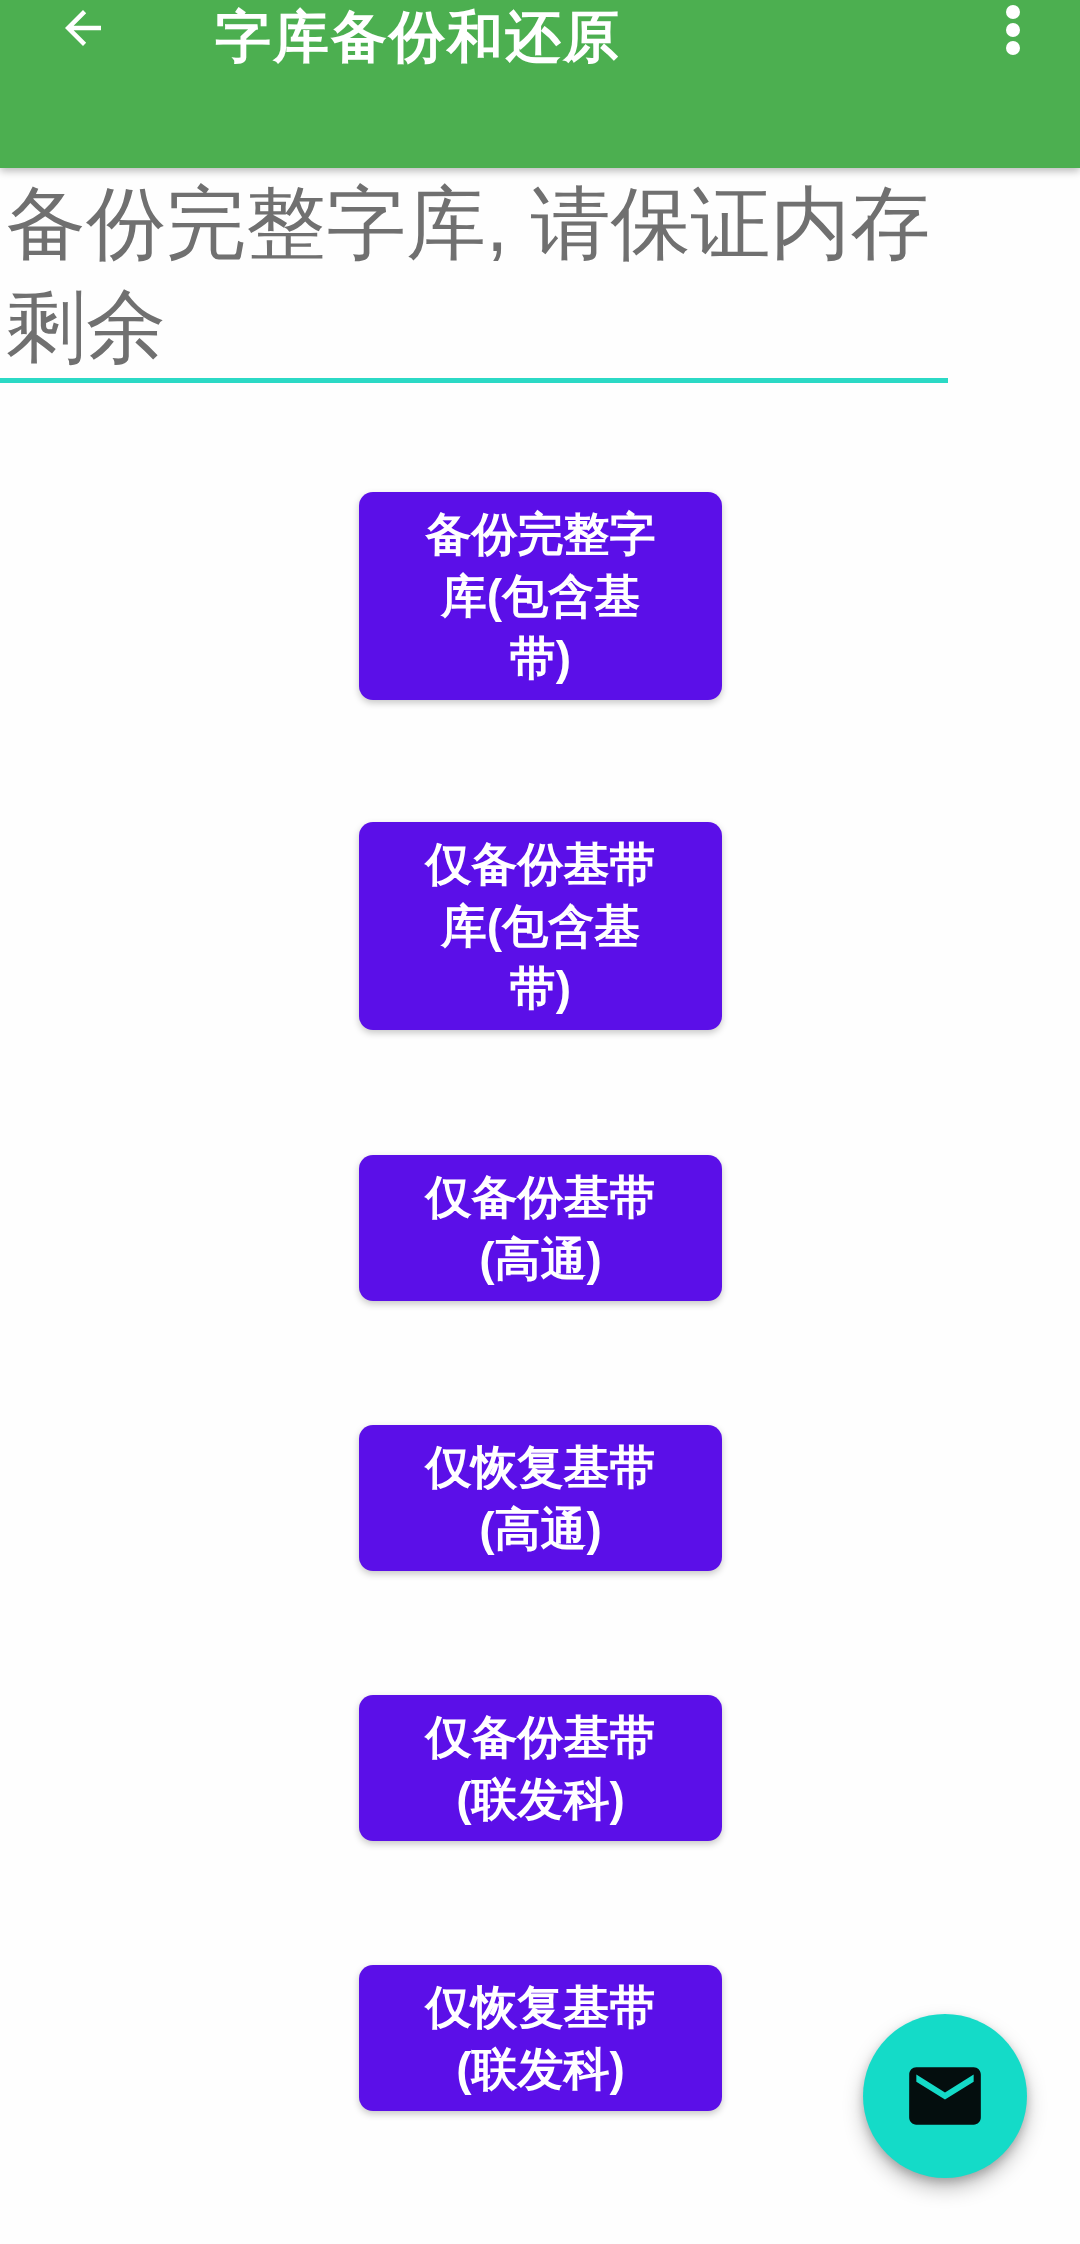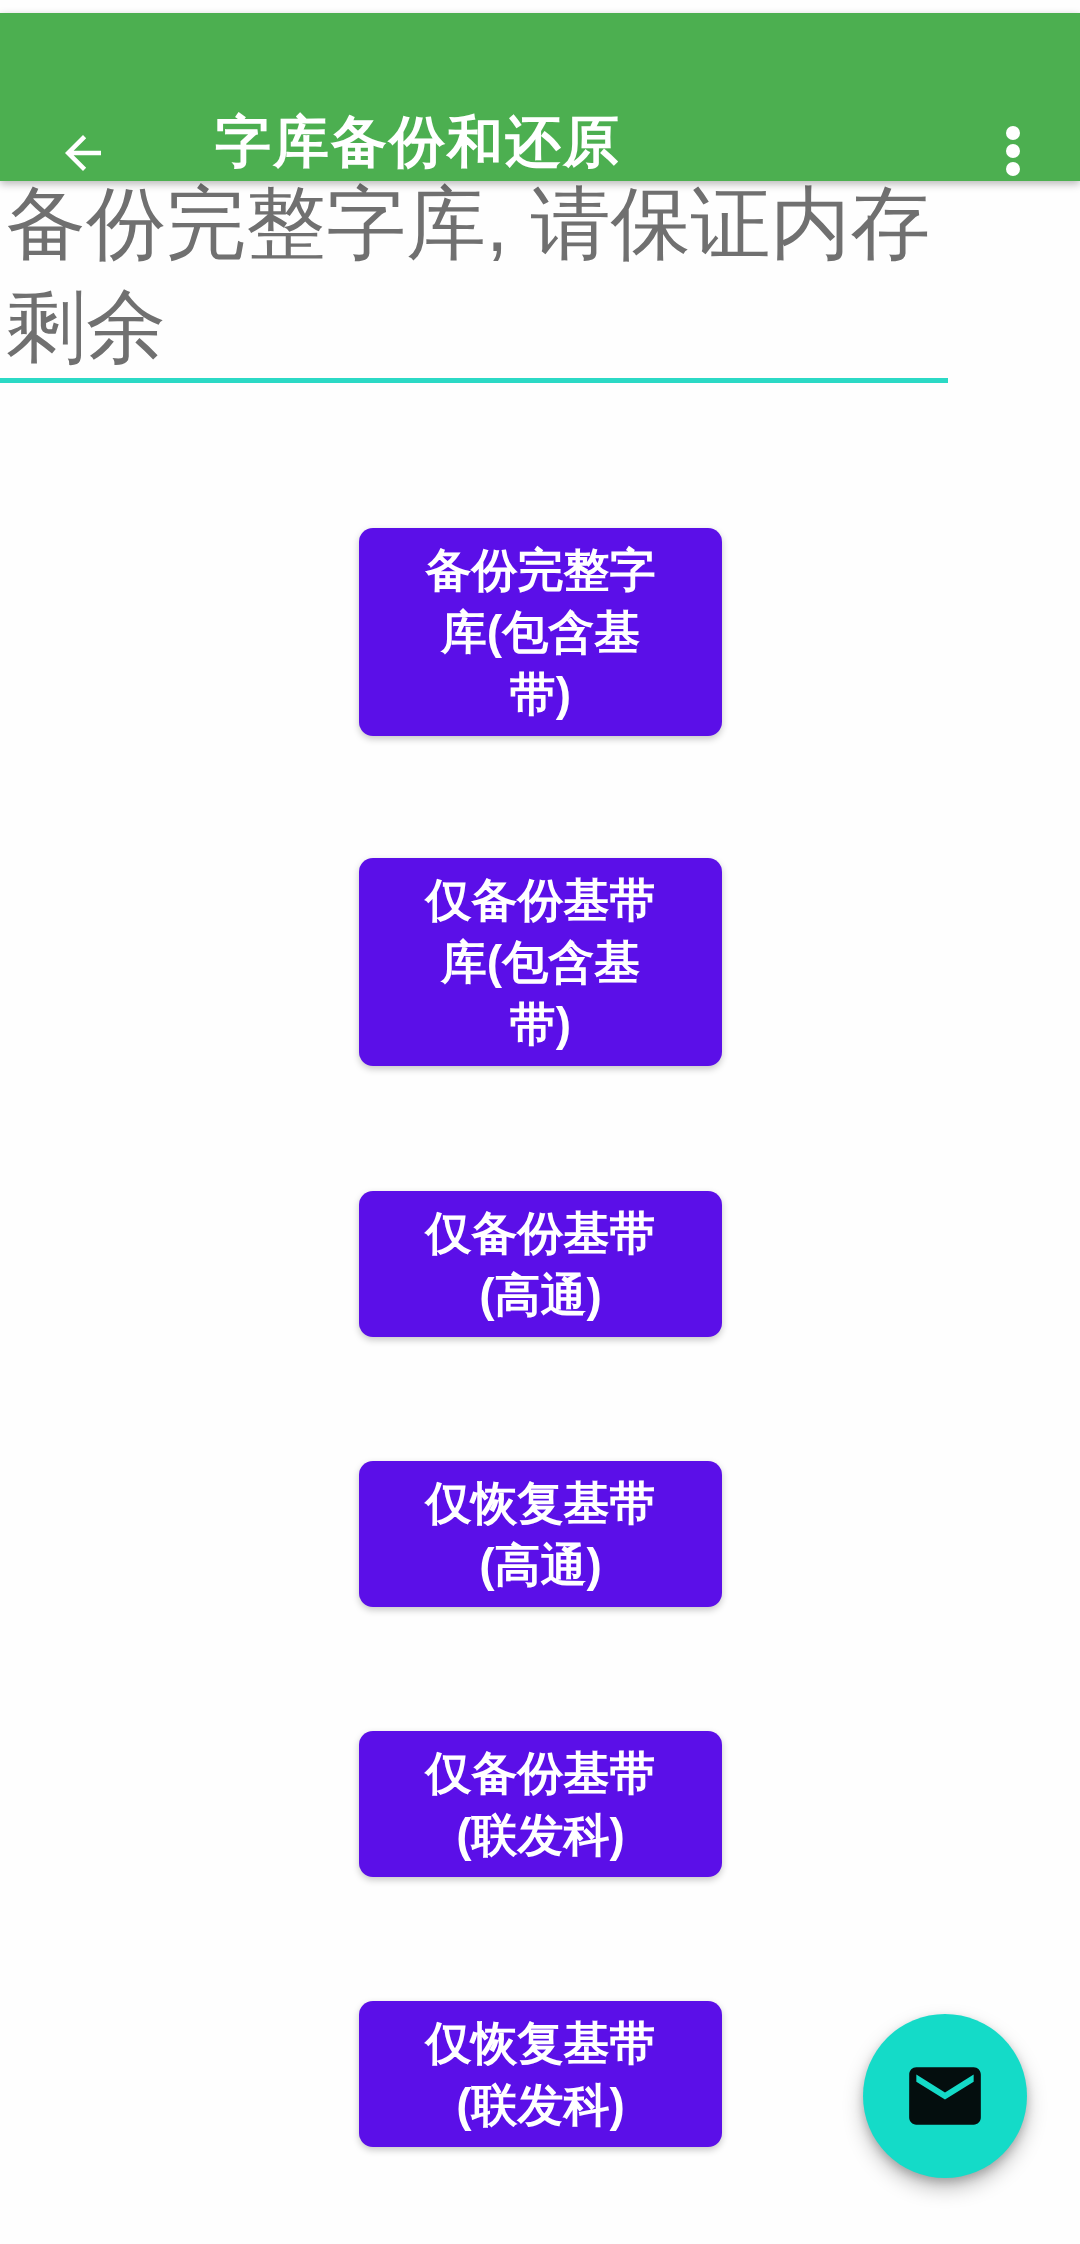--- a/index.html
+++ b/index.html
@@ -14,26 +14,26 @@
   }
   #screen {
     position: absolute;
     inset: 0;
     width: 1080px;
     height: 2244px;
   }
   
   .appbar {
     position: absolute;
-    top: 13px; left: 0;
+    top: 0; left: 0;
     width: 1080px;
     height: 168px;
     background: var(--appbar-bg, #4CAF50);
     display: flex;
-    align-items: flex-end;
+    align-items: flex-start;
     box-shadow: 0 3px 8px rgba(0,0,0,0.28);
     z-index: 5;
   }
   .back-btn {
     background: none;
     border: none;
     padding: 0;
     margin-left: 55px;
     width: 56px;
     height: 56px;
@@ -101,21 +101,20 @@
     border-radius: 14px;
     font-family: inherit;
     font-size: 46px;
     font-weight: bold;
     line-height: 62px;
     text-align: center;
     white-space: pre-line;
     padding: 11px 8px;
     cursor: pointer;
     box-shadow: 0 3px 7px rgba(0,0,0,0.22);
-    margin-top: 36px;
   }
   
   .fab {
     position: absolute;
     left: 863px;
     top: 2014px;
     width: 164px;
     height: 164px;
     border-radius: 50%;
     border: none;

